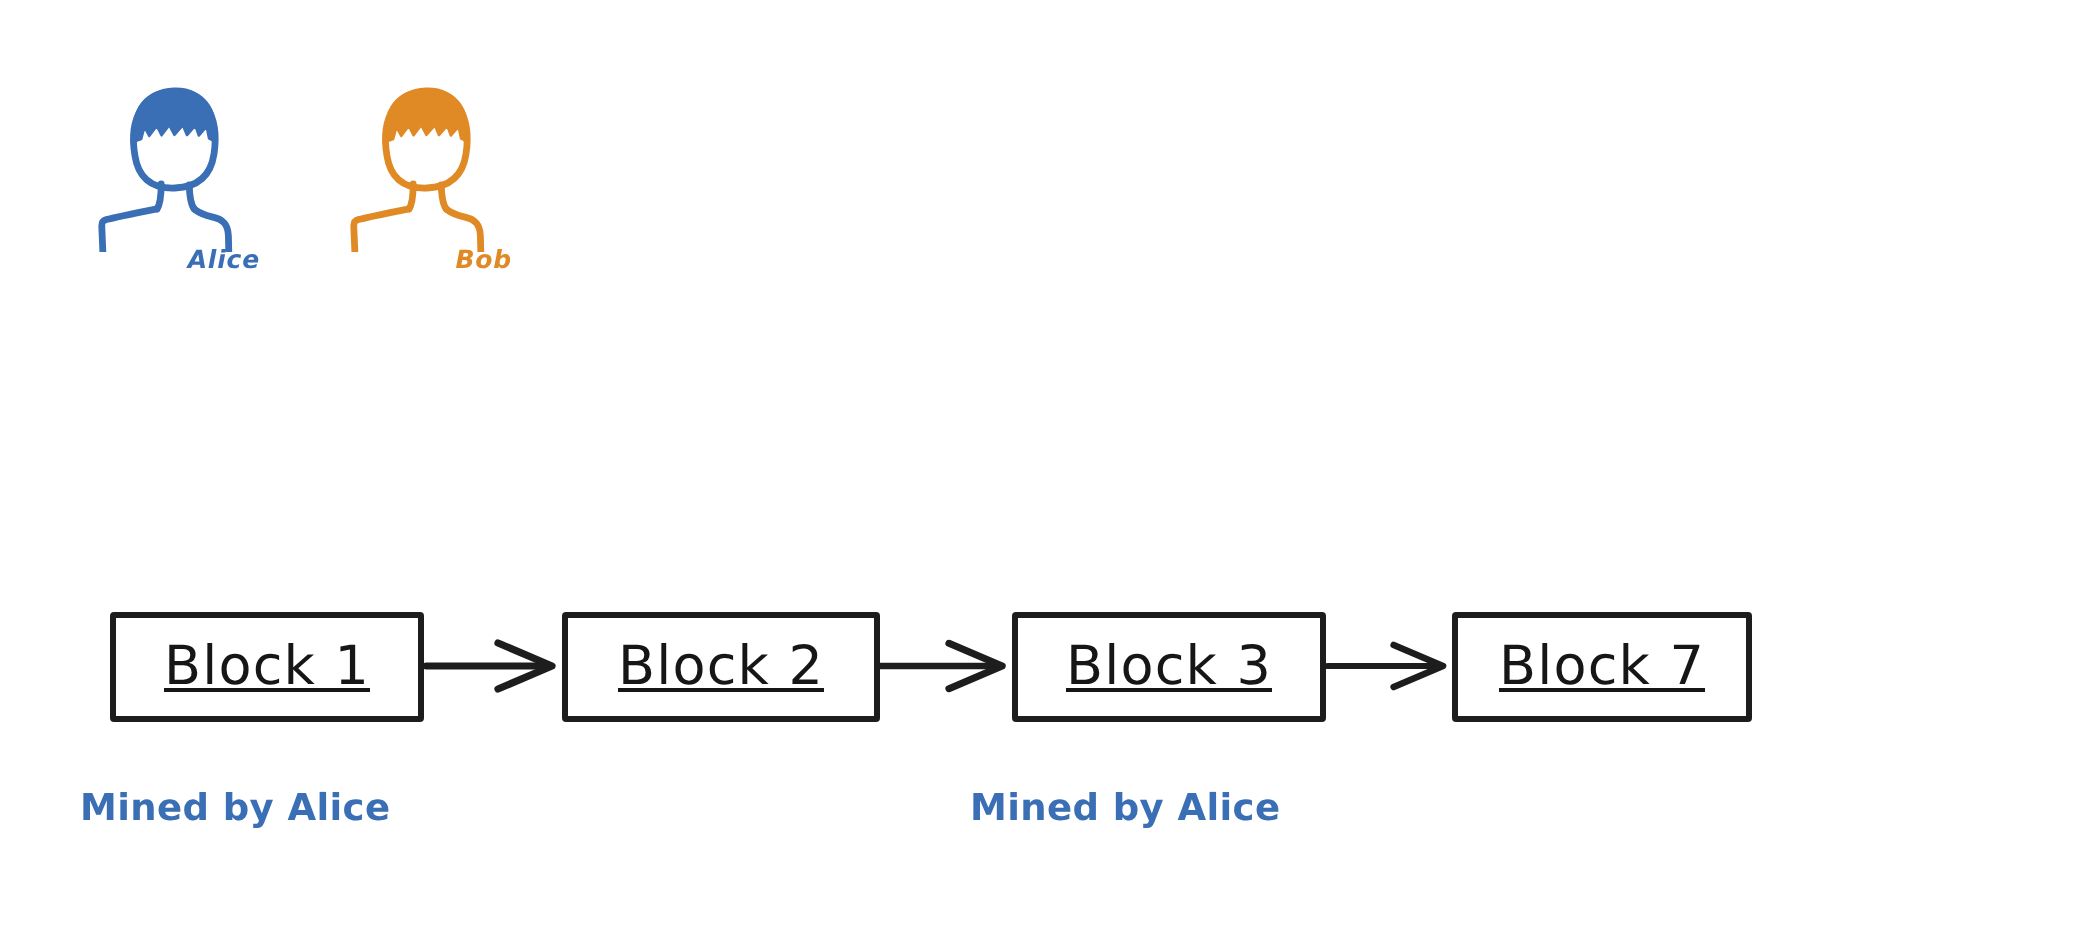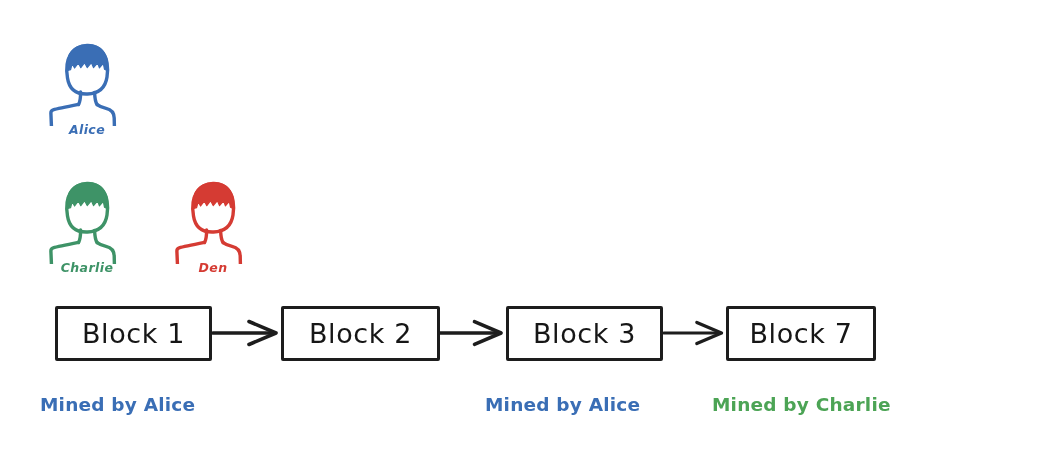--- a/index.html
+++ b/index.html
@@ -19,21 +19,21 @@
     position: absolute;
     left: 0; top: 0;
     width: 1046px;
     height: 476px;
   }
 
   
   .participant {
     position: absolute;
     width: 86px;
-    text-align: center;
+    text-align: right;
   }
   .participant .avatar-wrap {
     width: 86px;
     height: 92px;
     display: block;
   }
   .participant .name {
     display: block;
     margin-top: -4px;
     font-family: "DejaVu Sans", sans-serif;
@@ -52,20 +52,21 @@
     background: #ffffff;
     border-radius: 2px;
     display: flex;
     align-items: center;
     justify-content: center;
     color: #161616;
     font-family: "DejaVu Sans", sans-serif;
     font-size: 27px;
     font-weight: 400;
     letter-spacing: 0.6px;
+    text-decoration: underline;
   }
 
   .arrow {
     position: absolute;
     height: 30px;
   }
 
   .miner-label {
     position: absolute;
     text-align: center;
@@ -89,50 +90,36 @@
           <path d="M23.8 36.5 C21 19.5, 29.5 11.2, 43 10.9 C56.6 10.6, 65.6 19, 63 36.6 L60.5 35.2 L59.3 29.4 L55.4 33.8 L53.6 28.8 L49.5 33.6 L47.4 28.7 L43.2 33.5 L40.6 28.6 L36.8 33.7 L34.4 29 L30.6 34 L28.2 29.6 L26.6 35.6 Z" fill="#3a6eb5" stroke="#3a6eb5" stroke-width="1.2"></path>
           <path d="M36.6 58 C36.6 64, 36.2 68, 34.5 70.5" stroke="#3a6eb5" stroke-width="3.4"></path>
           <path d="M50.6 58.4 C50.8 64.4, 51.3 68.3, 53.2 70.6" stroke="#3a6eb5" stroke-width="3.4"></path>
           <path d="M34.5 70.4 C24 72.5, 13.5 74.6, 9.2 75.8 C7.3 76.3, 6.8 77.4, 6.9 79.4 L7.6 96 L70.5 96 L70.2 84 C70 78.4, 67.8 75.6, 62 74.4 C58 73.5, 55.8 72.6, 53.2 70.6" stroke="#3a6eb5" stroke-width="3.4"></path>
         </g>
       </svg>
     </span>
     <span class="name" style="color: rgb(58, 110, 181);">Alice</span>
   </div>
 
-
-  <div class="participant" id="participant-charlie" style="left: 44px; top: 172px;">
+  <div class="participant" id="participant-bob" style="left: 170px; top: 34px;">
     <span class="avatar-wrap">
       <svg viewBox="0 0 86 92" width="86" height="92" xmlns="http://www.w3.org/2000/svg">
         <g fill="none" stroke-linecap="round" stroke-linejoin="round">
-          <path d="M23.5 44 C20 24, 29 12, 43 11.5 C57 11, 66 23, 63 43 C61.5 53, 56 59.5, 43.5 60 C31 60.5, 25 54, 23.5 44 Z" stroke="#3e9367" stroke-width="3.4"></path>
-          <path d="M23.8 36.5 C21 19.5, 29.5 11.2, 43 10.9 C56.6 10.6, 65.6 19, 63 36.6 L60.5 35.2 L59.3 29.4 L55.4 33.8 L53.6 28.8 L49.5 33.6 L47.4 28.7 L43.2 33.5 L40.6 28.6 L36.8 33.7 L34.4 29 L30.6 34 L28.2 29.6 L26.6 35.6 Z" fill="#3e9367" stroke="#3e9367" stroke-width="1.2"></path>
-          <path d="M36.6 58 C36.6 64, 36.2 68, 34.5 70.5" stroke="#3e9367" stroke-width="3.4"></path>
-          <path d="M50.6 58.4 C50.8 64.4, 51.3 68.3, 53.2 70.6" stroke="#3e9367" stroke-width="3.4"></path>
-          <path d="M34.5 70.4 C24 72.5, 13.5 74.6, 9.2 75.8 C7.3 76.3, 6.8 77.4, 6.9 79.4 L7.6 96 L70.5 96 L70.2 84 C70 78.4, 67.8 75.6, 62 74.4 C58 73.5, 55.8 72.6, 53.2 70.6" stroke="#3e9367" stroke-width="3.4"></path>
+          <path d="M23.5 44 C20 24, 29 12, 43 11.5 C57 11, 66 23, 63 43 C61.5 53, 56 59.5, 43.5 60 C31 60.5, 25 54, 23.5 44 Z" stroke="#e08a25" stroke-width="3.4"></path>
+          <path d="M23.8 36.5 C21 19.5, 29.5 11.2, 43 10.9 C56.6 10.6, 65.6 19, 63 36.6 L60.5 35.2 L59.3 29.4 L55.4 33.8 L53.6 28.8 L49.5 33.6 L47.4 28.7 L43.2 33.5 L40.6 28.6 L36.8 33.7 L34.4 29 L30.6 34 L28.2 29.6 L26.6 35.6 Z" fill="#e08a25" stroke="#e08a25" stroke-width="1.2"></path>
+          <path d="M36.6 58 C36.6 64, 36.2 68, 34.5 70.5" stroke="#e08a25" stroke-width="3.4"></path>
+          <path d="M50.6 58.4 C50.8 64.4, 51.3 68.3, 53.2 70.6" stroke="#e08a25" stroke-width="3.4"></path>
+          <path d="M34.5 70.4 C24 72.5, 13.5 74.6, 9.2 75.8 C7.3 76.3, 6.8 77.4, 6.9 79.4 L7.6 96 L70.5 96 L70.2 84 C70 78.4, 67.8 75.6, 62 74.4 C58 73.5, 55.8 72.6, 53.2 70.6" stroke="#e08a25" stroke-width="3.4"></path>
         </g>
       </svg>
     </span>
-    <span class="name" style="color: rgb(62, 147, 103);">Charlie</span>
+    <span class="name" style="color: rgb(224, 138, 37);">Bob</span>
   </div>
 
-  <div class="participant" id="participant-den" style="left: 170px; top: 172px;">
-    <span class="avatar-wrap">
-      <svg viewBox="0 0 86 92" width="86" height="92" xmlns="http://www.w3.org/2000/svg">
-        <g fill="none" stroke-linecap="round" stroke-linejoin="round">
-          <path d="M23.5 44 C20 24, 29 12, 43 11.5 C57 11, 66 23, 63 43 C61.5 53, 56 59.5, 43.5 60 C31 60.5, 25 54, 23.5 44 Z" stroke="#d53b33" stroke-width="3.4"></path>
-          <path d="M23.8 36.5 C21 19.5, 29.5 11.2, 43 10.9 C56.6 10.6, 65.6 19, 63 36.6 L60.5 35.2 L59.3 29.4 L55.4 33.8 L53.6 28.8 L49.5 33.6 L47.4 28.7 L43.2 33.5 L40.6 28.6 L36.8 33.7 L34.4 29 L30.6 34 L28.2 29.6 L26.6 35.6 Z" fill="#d53b33" stroke="#d53b33" stroke-width="1.2"></path>
-          <path d="M36.6 58 C36.6 64, 36.2 68, 34.5 70.5" stroke="#d53b33" stroke-width="3.4"></path>
-          <path d="M50.6 58.4 C50.8 64.4, 51.3 68.3, 53.2 70.6" stroke="#d53b33" stroke-width="3.4"></path>
-          <path d="M34.5 70.4 C24 72.5, 13.5 74.6, 9.2 75.8 C7.3 76.3, 6.8 77.4, 6.9 79.4 L7.6 96 L70.5 96 L70.2 84 C70 78.4, 67.8 75.6, 62 74.4 C58 73.5, 55.8 72.6, 53.2 70.6" stroke="#d53b33" stroke-width="3.4"></path>
-        </g>
-      </svg>
-    </span>
-    <span class="name" style="color: rgb(213, 59, 51);">Den</span>
-  </div>
+
 
   <div class="block" id="block-1" style="left: 55px; top: 306px; width: 157px; height: 55px;">
     <span>Block 1</span>
   </div>
   <div class="block" id="block-2" style="left: 281px; top: 306px; width: 159px; height: 55px;">
     <span>Block 2</span>
   </div>
   <div class="block" id="block-3" style="left: 506px; top: 306px; width: 157px; height: 55px; align-items: center;">
     <span>Block 3</span>
   </div>
@@ -154,15 +141,14 @@
   </span>
   <span class="arrow" id="arrow-3" style="left: 663px; top: 318px; width: 64px;">
     <svg viewBox="0 0 70 30" width="64" height="30" xmlns="http://www.w3.org/2000/svg">
       <path d="M1 15 L60 15" stroke="#1d1d1d" stroke-width="3.4" stroke-linecap="round" fill="none"></path>
       <path d="M37 3.5 L64 15 L37 26.5" stroke="#1d1d1d" stroke-width="3.6" stroke-linecap="round" stroke-linejoin="round" fill="none"></path>
     </svg>
   </span>
 
   <div class="miner-label" id="miner-1" style="left: 40px; top: 394px; color: rgb(58, 110, 181);">Mined by Alice</div>
   <div class="miner-label" id="miner-3" style="left: 485px; top: 394px; color: rgb(58, 110, 181);">Mined by Alice</div>
-  <div class="miner-label" id="miner-4" style="left: 712px; top: 394px; color: rgb(76, 164, 85);">Mined by Charlie</div>
 
 </div>
 
 </body></html>

